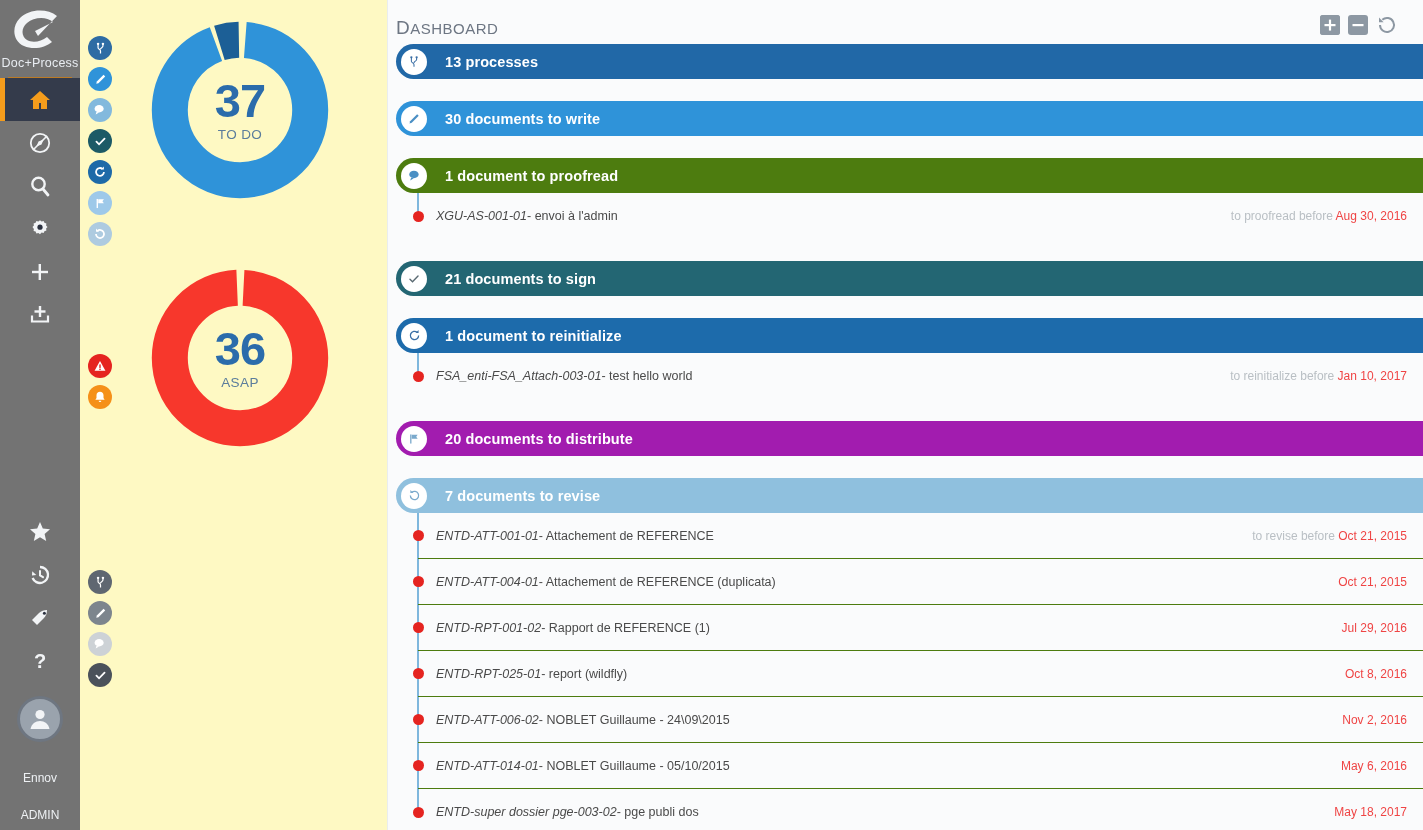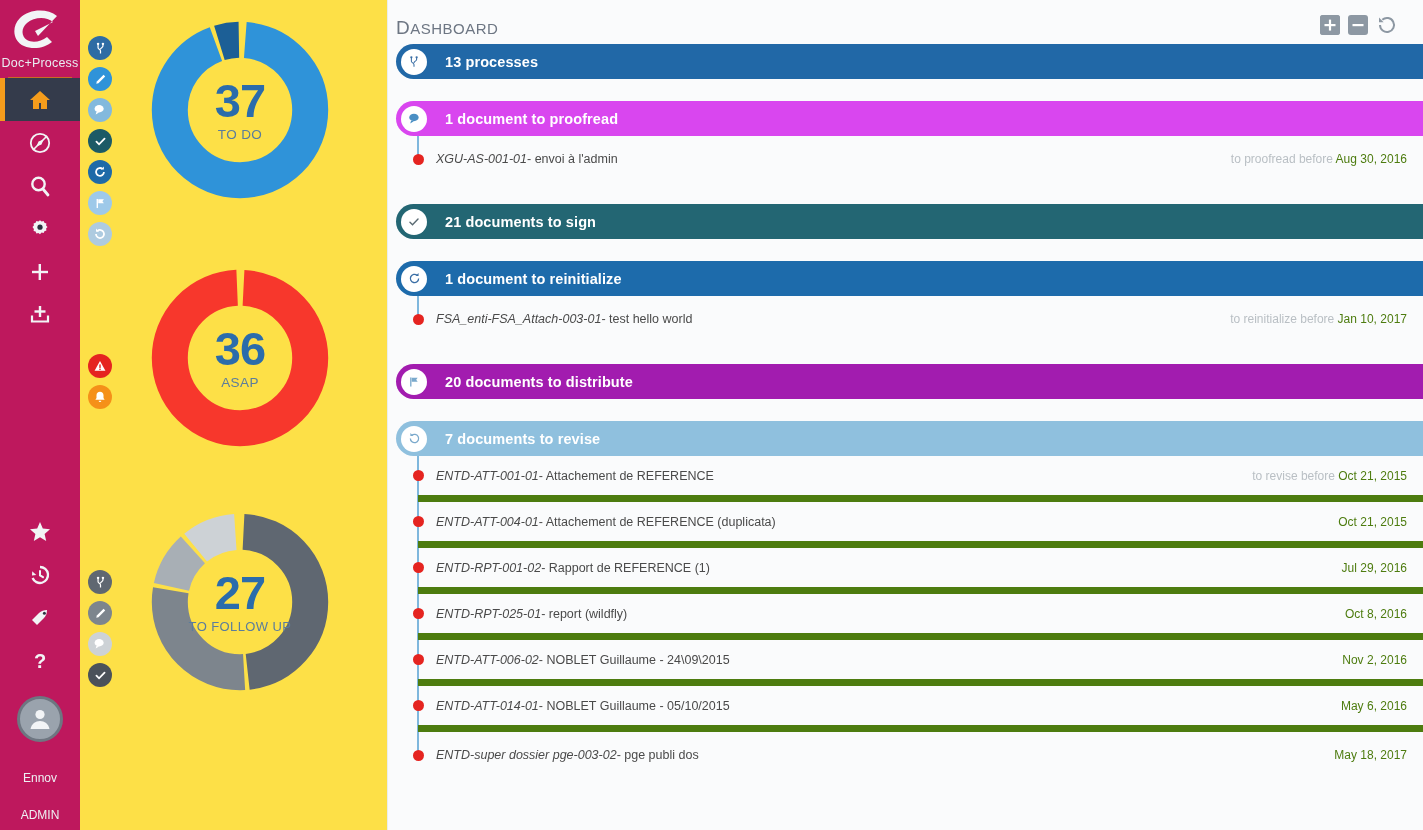--- a/index.html
+++ b/index.html
@@ -7,21 +7,21 @@
     width: 1423px; height: 830px;
     overflow: hidden;
     font-family: "Liberation Sans", sans-serif;
     background: #f7f9fa;
   }
   .app { display: flex; width: 1423px; height: 830px; }
 
   
   .leftnav {
     width: 80px; height: 830px;
-    background: #be185d;
+    background: #737373;
     display: flex; flex-direction: column; align-items: center;
     flex: 0 0 80px; position: relative;
   }
   .brand-logo {
     width: 80px; height: 56px;
     display: flex; align-items: center; justify-content: center;
     padding-top: 4px;
   }
   .brand-name {
     color: #e9edf2; font-size: 12.5px; letter-spacing: .2px;
@@ -46,21 +46,21 @@
     width: 46px; height: 46px; border-radius: 50%;
     background: #9aa3ad; border: 3px solid #6e7681;
     display:flex; align-items:center; justify-content:center;
     margin-top: 14px; margin-bottom: 6px;
   }
   .user-name { color:#eef1f4; font-size:12px; line-height:13px; text-align:center;margin-top:24px; }
 
   
   .stats {
     width: 308px; flex: 0 0 308px; height: 830px;
-    background: #fde047; position: relative;
+    background: #fef9c3; position: relative;
     border-right: 1px solid #e9edef;
   }
   .stat-block { position: absolute; left: 0; width: 308px; }
   .badge-col {
     position: absolute; left: 8px; top: 0;
     display: flex; flex-direction: column; align-items: center; gap: 7px;
   }
   .badge {
     width: 24px; height: 24px; border-radius: 50%;
     display:flex; align-items:center; justify-content:center;
@@ -110,33 +110,33 @@
   }
   .grp-title { color: #fff; font-size: 14.5px; font-weight: bold; margin-left: 18px; letter-spacing:.1px; }
 
   .items { position: relative; padding-left: 22px; }
   .items::before {
     content: ""; position: absolute; left: 21px; top: 0; bottom: 18px;
     width: 2px; background: #7fb7dd;
   }
   .item {
     height: 46px; display: flex; align-items: center;
-    border-bottom: 7px solid #4d7c0f; position: relative;
+    border-bottom: 1px solid #4d7c0f; position: relative;
     padding-left: 18px; padding-right: 16px;
   }
   .item:last-child { border-bottom: none; }
   .item .dot {
     position: absolute; left: -5px; top: 50%; margin-top: -5.5px;
     width: 11px; height: 11px; border-radius: 50%; background: #e52420;
   }
   .item-ref { font-style: italic; font-size: 12.5px; color: #4a4a4a; }
   .item-name { font-size: 12.5px; color: #4a4a4a; }
   .item-right { margin-left: auto; font-size: 12px; white-space: nowrap; }
   .item-before { color: #b9bfc4; padding-left: 20px; }
-  .item-date { color: #4d7c0f; }
+  .item-date { color: #ef4444; }
 </style>
 </head>
 <body>
 
 <div class="app">
 
   <nav class="leftnav">
     <div class="brand-logo">
       <svg width="58" height="40" viewBox="0 0 58 40">
         <path d="M46 6C36 -2 18 -1 9 8 0 17 2 31 13 36c9 4 21 2 28-4l-5-5c-6 5-15 6-20 3-6-4-6-12 0-17 7-6 19-7 26-1l-18 9 3 5z" fill="#f2f4f6"></path>
@@ -325,32 +325,20 @@
         <div class="badge" style="background:#cdd2d6">
           <svg width="14" height="14" viewBox="0 0 16 16">
               <ellipse cx="7" cy="6.6" rx="5.2" ry="4.2" fill="#fff"></ellipse>
               <path d="M4 10l-1 3.2 4-2.4z" fill="#fff"></path>
             </svg>
         </div>
         <div class="badge" style="background:#4b525a">
           <svg width="13" height="13" viewBox="0 0 16 16">
               <path d="M3 8.2 6.2 11.4 13 4.4" fill="none" stroke="#fff" stroke-width="2.2" stroke-linecap="round"></path>
             </svg>
-        </div>
-      </div>
-      <div class="donut-wrap">
-        <svg class="donut" viewBox="0 0 100 100">
-          <circle cx="50" cy="50" r="39" fill="none" stroke="#5f6771" stroke-width="20" stroke-dasharray="116 129" stroke-dashoffset="-2" transform="rotate(-90 50 50)"></circle>
-          <circle cx="50" cy="50" r="39" fill="none" stroke="#7d858d" stroke-width="20" stroke-dasharray="70 175" stroke-dashoffset="-120" transform="rotate(-90 50 50)"></circle>
-          <circle cx="50" cy="50" r="39" fill="none" stroke="#a8afb5" stroke-width="20" stroke-dasharray="24 221" stroke-dashoffset="-192" transform="rotate(-90 50 50)"></circle>
-          <circle cx="50" cy="50" r="39" fill="none" stroke="#cdd2d6" stroke-width="20" stroke-dasharray="24 221" stroke-dashoffset="-218" transform="rotate(-90 50 50)"></circle>
-        </svg>
-        <div class="donut-center">
-          <div class="donut-num">27</div>
-          <div class="donut-lbl small">TO FOLLOW UP</div>
         </div>
       </div>
     </div>
   </section>
 
   <main class="main">
     <div class="page-head">
       <div class="page-title">Dashboard</div>
       <div class="head-actions">
         <div class="sq-btn plus-wrap">
@@ -383,23 +371,33 @@
             <svg width="14" height="14" viewBox="0 0 16 16">
                 <path d="M5 2.5v4.5c0 2 3 2 3 4v2.5M11 2.5v2.5c0 2-3 2-3 4" fill="none" stroke="#3a6ea5" stroke-width="1.2"></path>
                 <circle cx="5" cy="2.6" r="1.3" fill="#3a6ea5"></circle>
                 <circle cx="11" cy="2.6" r="1.3" fill="#3a6ea5"></circle>
               </svg>
           </div>
           <div class="grp-title">13 processes</div>
         </div>
       </div>
 
-
-      <div class="group">
-        <div class="grp-head" style="background:#d946ef">
+      <div class="group">
+        <div class="grp-head" style="background:#2f93d9">
+          <div class="grp-icon">
+            <svg width="14" height="14" viewBox="0 0 16 16">
+                <path d="M11.6 2.6 13.4 4.4 5.4 12.4 2.9 13.1 3.6 10.6z" fill="#4a8fc4"></path>
+              </svg>
+          </div>
+          <div class="grp-title">30 documents to write</div>
+        </div>
+      </div>
+
+      <div class="group">
+        <div class="grp-head" style="background:#4d7c0f">
           <div class="grp-icon">
             <svg width="15" height="15" viewBox="0 0 16 16">
                 <ellipse cx="7.4" cy="6.8" rx="5" ry="4" fill="#4a8fc4"></ellipse>
                 <path d="M4.5 10.2 3.4 13.4 7.2 11z" fill="#4a8fc4"></path>
               </svg>
           </div>
           <div class="grp-title">1 document to proofread</div>
         </div>
         <div class="items">
           <div class="item">

